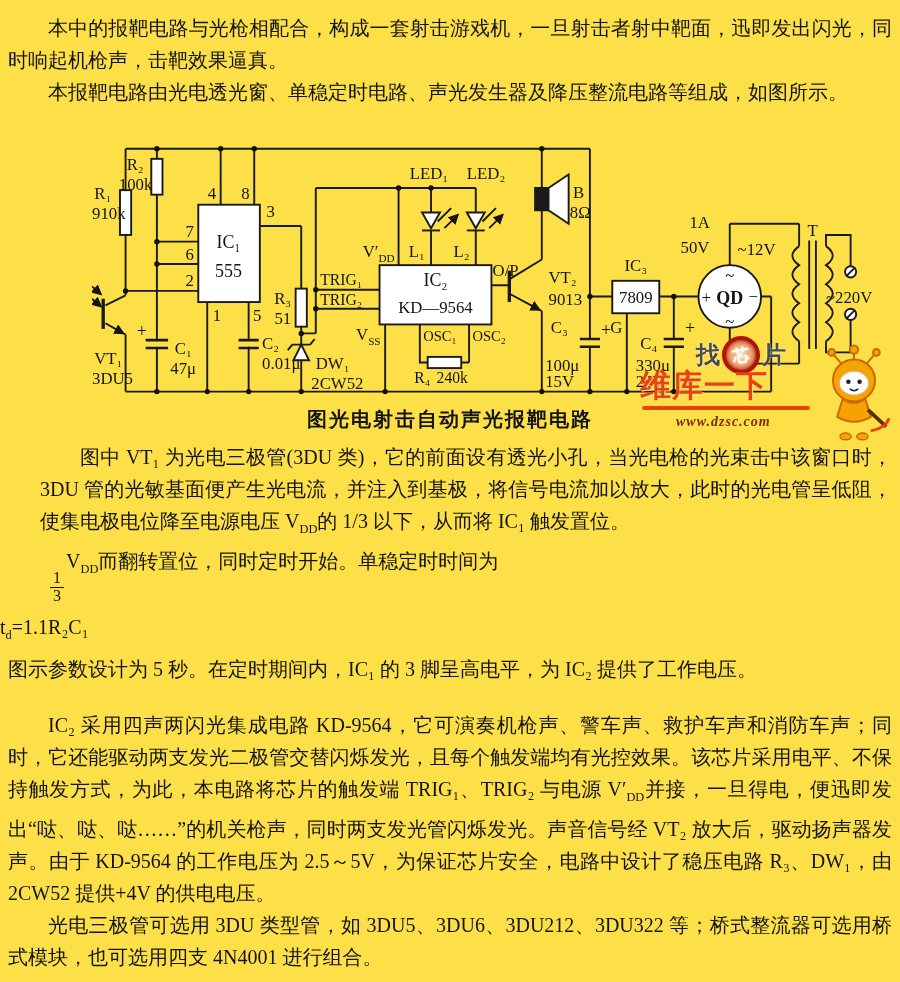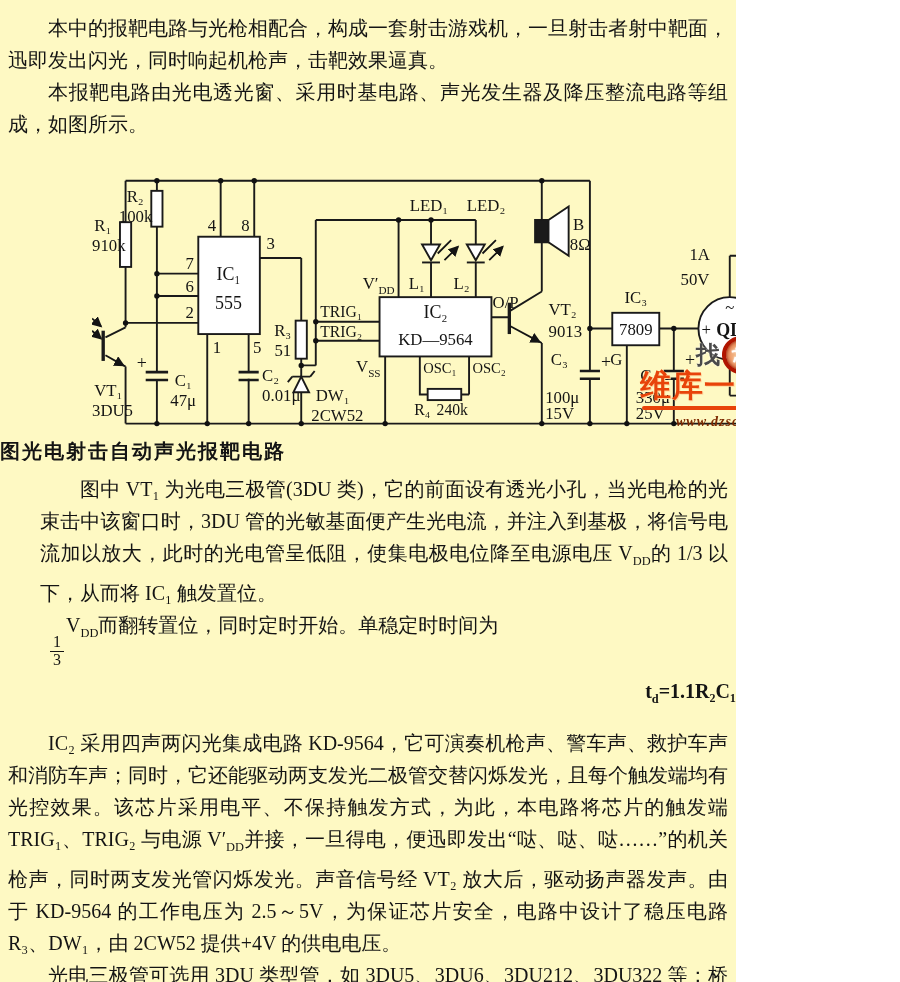--- a/index.html
+++ b/index.html
@@ -1,29 +1,29 @@
 <!DOCTYPE html>
 <html><head>
 <meta charset="utf-8">
 <style>
   html,body{margin:0;padding:0;background:#ffffff;}
-  .page{position:relative;width:736px;height:982px;overflow:hidden;background:#fef9c3;
+  .page{position:relative;width:900px;height:982px;overflow:hidden;background:#fde047;
         color:#141414;font-family:"Liberation Serif","DejaVu Serif",serif;padding-top:12px;box-sizing:border-box;}
   .para{margin:0;padding:0 8px;font-size:20px;line-height:32px;text-align:justify;text-indent:2em;}
   .para.noindent{text-indent:0;}
   sub{font-size:0.62em;}
   .diagram{position:relative;margin:26px 0 0 92px;width:800px;}
   svg.schematic{display:block;width:800px;height:269px;}
   svg.schematic text{font-family:"Liberation Serif","DejaVu Serif",serif;font-size:15px;fill:#141414;}
   svg.schematic .s13{font-size:13px;} svg.schematic .s14{font-size:14px;}
   svg.schematic .s16{font-size:16px;} svg.schematic .b{font-weight:bold;}
   svg.schematic .ss{font-size:10px;}
-  .caption{margin-top:2px;text-align:left;font-size:20px;font-weight:bold;letter-spacing:2px;line-height:28px;}
-  .formula{text-align:right;font-size:20px;margin:6px 0 2px;line-height:32px;font-weight:bold;}
-  .p3{margin-top:8px;padding-left:40px;} .p6{margin-top:12px;padding-left:8px;}
+  .caption{margin-top:2px;text-align:center;font-size:20px;font-weight:bold;letter-spacing:2px;line-height:28px;}
+  .formula{text-align:left;font-size:20px;margin:6px 0 2px;line-height:32px;}
+  .p3{margin-top:8px;padding-left:40px;} .p6{margin-top:24px;padding-left:8px;}
   .frac{display:inline-flex;flex-direction:column;align-items:center;vertical-align:-0.95em;
         line-height:1.05;font-size:0.8em;padding:0 2px;text-indent:0;}
   .frac .num{border-bottom:1.5px solid #141414;padding:0 3px;}
   
   .watermark{position:absolute;left:640px;top:338px;width:256px;height:108px;}
   .wm-row1{position:absolute;left:56px;top:-2px;display:flex;align-items:center;gap:2px;
            font-weight:bold;font-size:24px;color:#4a4a4a;text-shadow:0 0 2px #fff;}
   .wm-lens{width:38px;height:38px;border-radius:50%;background:radial-gradient(#f9dcae,#e4632d);
            border:4px solid #b01500;color:#fff;display:flex;align-items:center;justify-content:center;
            font-size:17px;transform:rotate(-10deg);box-shadow:inset 0 0 4px #7a0c00;box-sizing:border-box;}
@@ -32,21 +32,21 @@
   .wm-under{position:absolute;left:2px;top:68px;width:168px;height:4px;background:#e8430a;border-radius:2px;}
   .wm-url{position:absolute;left:36px;top:76px;font-size:14px;font-weight:bold;color:#7d2a00;letter-spacing:1px;font-style:italic;}
   .wm-mascot{position:absolute;right:0;top:6px;width:84px;height:98px;}
 </style>
 </head>
 <body>
 
 <div class="page">
 
   <p class="para">本中的报靶电路与光枪相配合，构成一套射击游戏机，一旦射击者射中靶面，迅即发出闪光，同时响起机枪声，击靶效果逼真。</p>
-  <p class="para">本报靶电路由光电透光窗、采用时基电路、声光发生器及降压整流电路等组成，如图所示。</p>
+  <p class="para">本报靶电路由光电透光窗、单稳定时电路、声光发生器及降压整流电路等组成，如图所示。</p>
 
   <div class="diagram">
     <svg class="schematic" viewBox="0 0 715 240">
       <defs>
         <marker id="ah" markerWidth="7" markerHeight="7" refX="5" refY="3" orient="auto">
           <path d="M0,0 L6,3 L0,6 z" fill="#141414"></path>
         </marker>
       </defs>
       <g stroke="#1a1a1a" stroke-width="1.7" fill="none">
         <path d="M30,13 H445 M30,230 H607 M445,13 V183 M445,190 V230"></path>
@@ -196,20 +196,21 @@
 
   <p class="para p3">图中 VT₁ 为光电三极管(3DU 类)，它的前面设有透光小孔，当光电枪的光束击中该窗口时，3DU 管的光敏基面便产生光电流，并注入到基极，将信号电流加以放大，此时的光电管呈低阻，使集电极电位降至电源电压 V<sub>DD</sub>的 1/3 以下，从而将 IC₁ 触发置位。</p>
 
   <p class="para"><span class="frac">
         <span class="num">1</span>
         <span class="den">3</span>
       </span><span>V<sub>DD</sub>而翻转置位，同时定时开始。单稳定时时间为</span></p>
 
   <div class="formula">t<sub>d</sub>=1.1R₂C₁</div>
 
+  <p class="para noindent">图示参数设计为 5 秒。在定时期间内，IC₁ 的 3 脚呈高电平，为 IC₂ 提供了工作电压。</p>
   <p class="para p6">IC₂ 采用四声两闪光集成电路 KD-9564，它可演奏机枪声、警车声、救护车声和消防车声；同时，它还能驱动两支发光二极管交替闪烁发光，且每个触发端均有光控效果。该芯片采用电平、不保持触发方式，为此，本电路将芯片的触发端 TRIG₁、TRIG₂ 与电源 V′<sub>DD</sub>并接，一旦得电，便迅即发出“哒、哒、哒……”的机关枪声，同时两支发光管闪烁发光。声音信号经 VT₂ 放大后，驱动扬声器发声。由于 KD-9564 的工作电压为 2.5～5V，为保证芯片安全，电路中设计了稳压电路 R₃、DW₁，由 2CW52 提供+4V 的供电电压。</p>
   <p class="para">光电三极管可选用 3DU 类型管，如 3DU5、3DU6、3DU212、3DU322 等；桥式整流器可选用桥式模块，也可选用四支 4N4001 进行组合。</p>
 
   <div class="watermark">
     <div class="wm-row1">
       <span>找</span>
       <span class="wm-lens">
           <span>芯</span>
         </span>
       <span>片</span>

